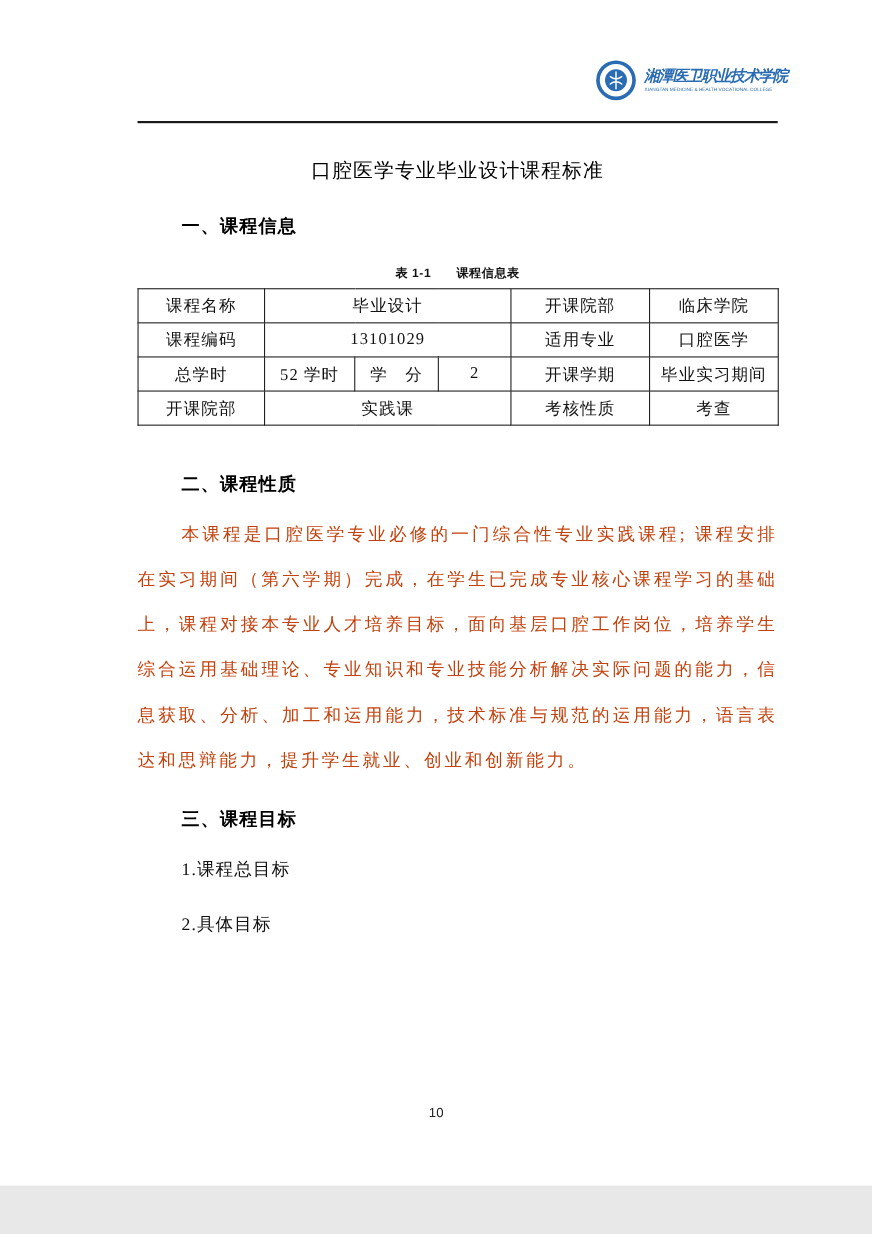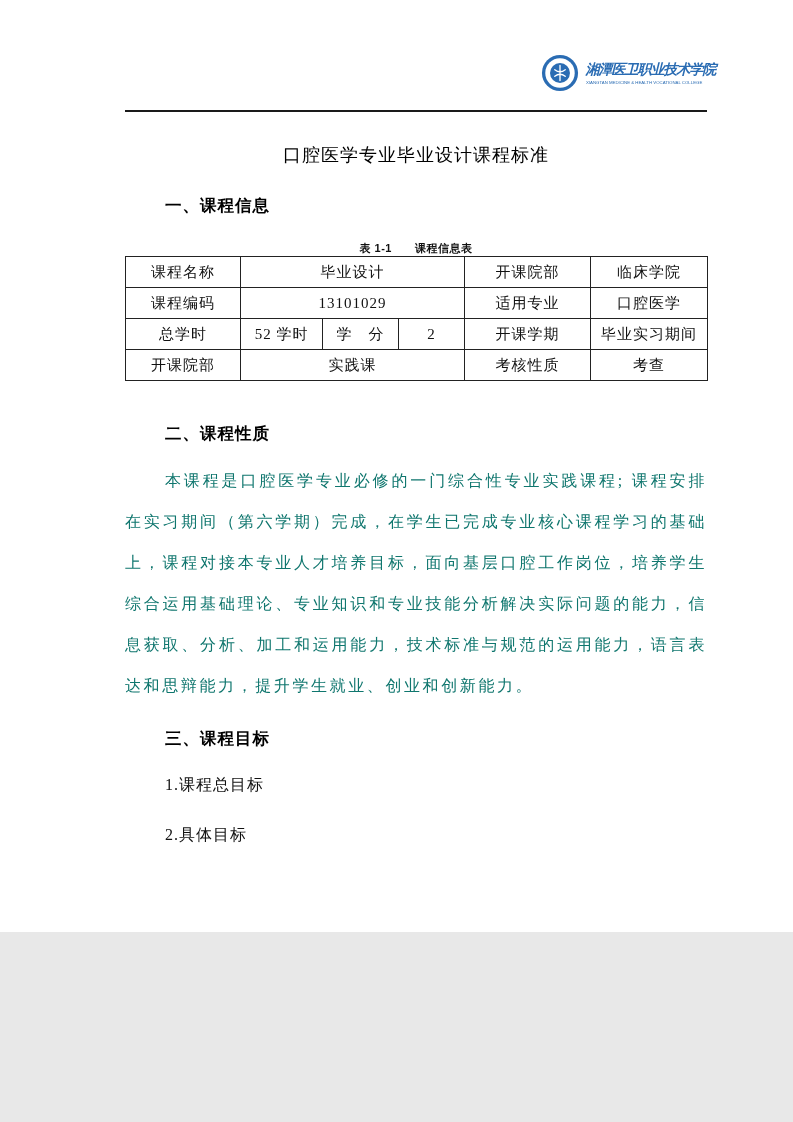--- a/index.html
+++ b/index.html
@@ -2,21 +2,21 @@
 <html><head>
 <meta charset="utf-8">
 <style>
   * { margin: 0; padding: 0; box-sizing: border-box; }
   html, body { background: #e8e8e8; }
   body { font-family: "Liberation Serif", serif; color: #111; }
 
   .page {
     position: relative;
     width: 793px;
-    height: 932px;
+    height: 1078px;
     margin: 0 auto;
     background: #ffffff;
     overflow: hidden;
   }
 
   
   .logo {
     position: absolute;
     top: 54px;
     right: 46px;
@@ -87,20 +87,21 @@
     font-family: "Liberation Sans", sans-serif;
     font-weight: bold;
     font-size: 11px;
     text-align: center;
     margin-top: 24px;
     letter-spacing: 0.5px;
   }
 
   table.course-table {
     width: 582px;
+    margin-top: 6px;
     border-collapse: collapse;
     table-layout: fixed;
     font-size: 15px;
   }
   table.course-table td {
     border: 1px solid #222;
     height: 31px;
     text-align: center;
     vertical-align: middle;
     letter-spacing: 1px;
@@ -109,21 +110,21 @@
     white-space: nowrap;
   }
 
   .para {
     margin-top: 15px;
     font-size: 16px;
     line-height: 41px;
     letter-spacing: 2.6px;
     text-align: justify;
     text-indent: 40px;
-    color: #0f766e;
+    color: #c2410c;
   }
 
   .sub-heading {
     font-size: 16px;
     letter-spacing: 1px;
     padding-left: 40px;
     margin-top: 20px;
     line-height: 30px;
   }
 

